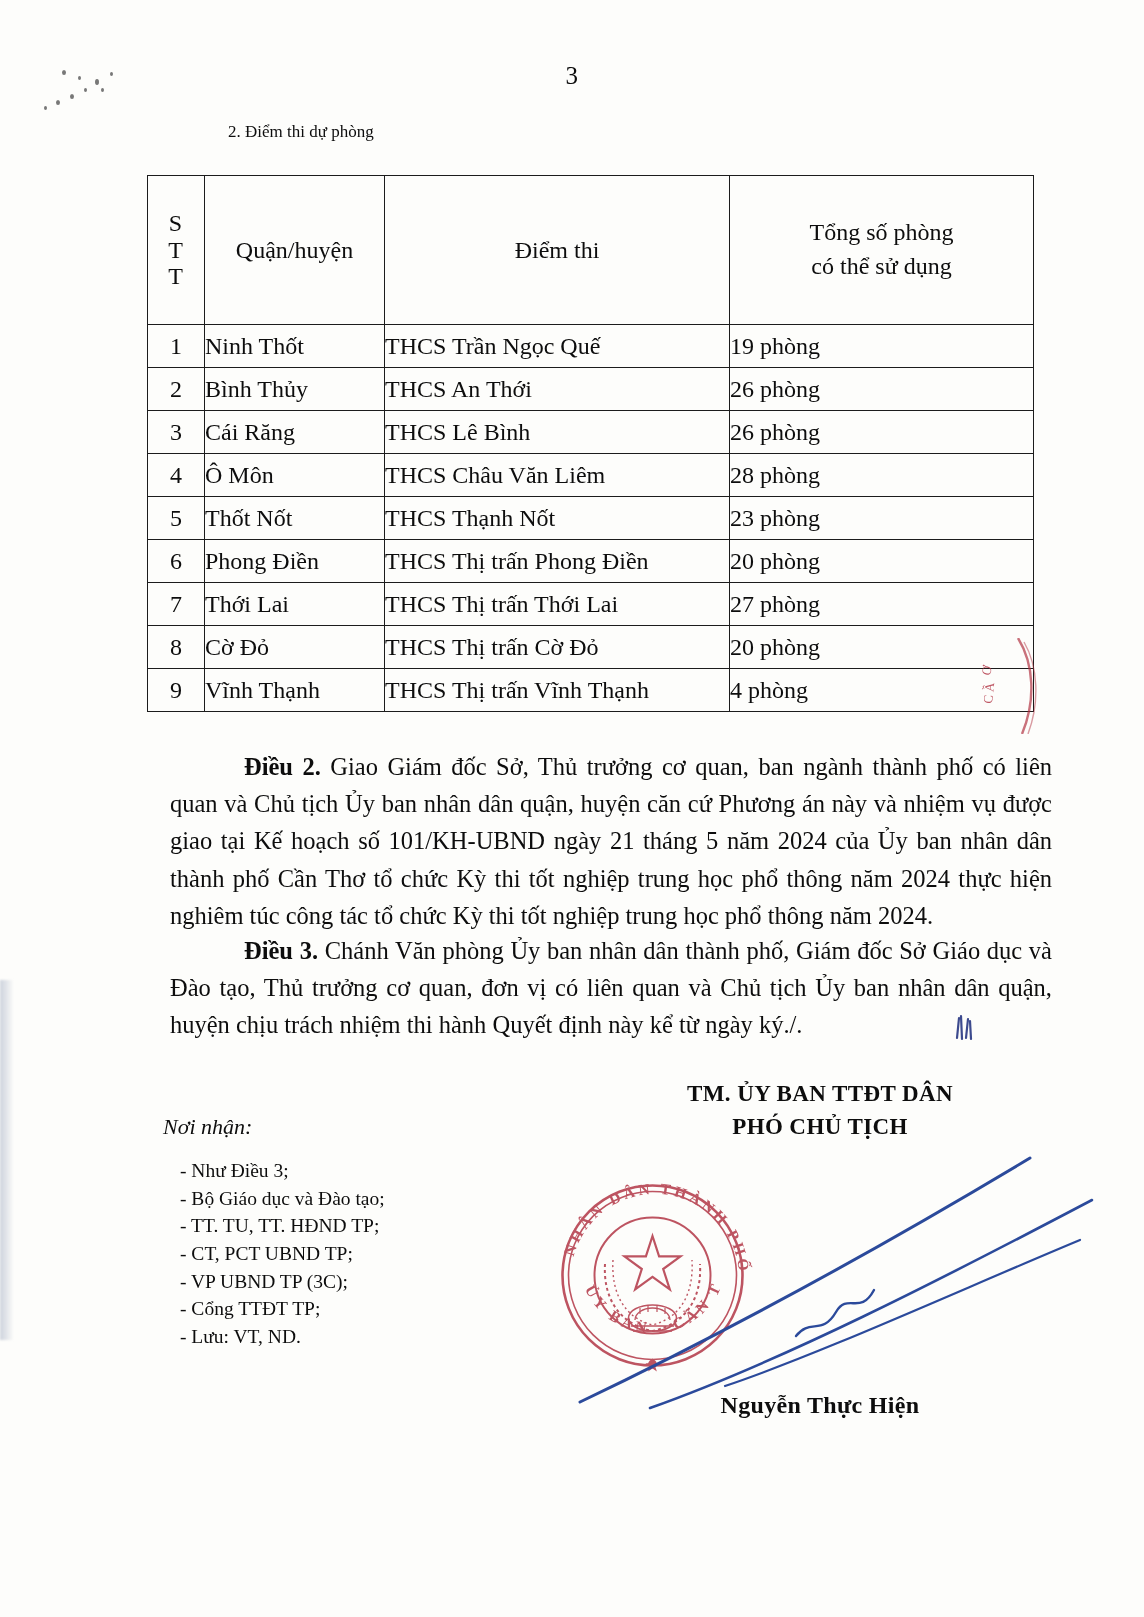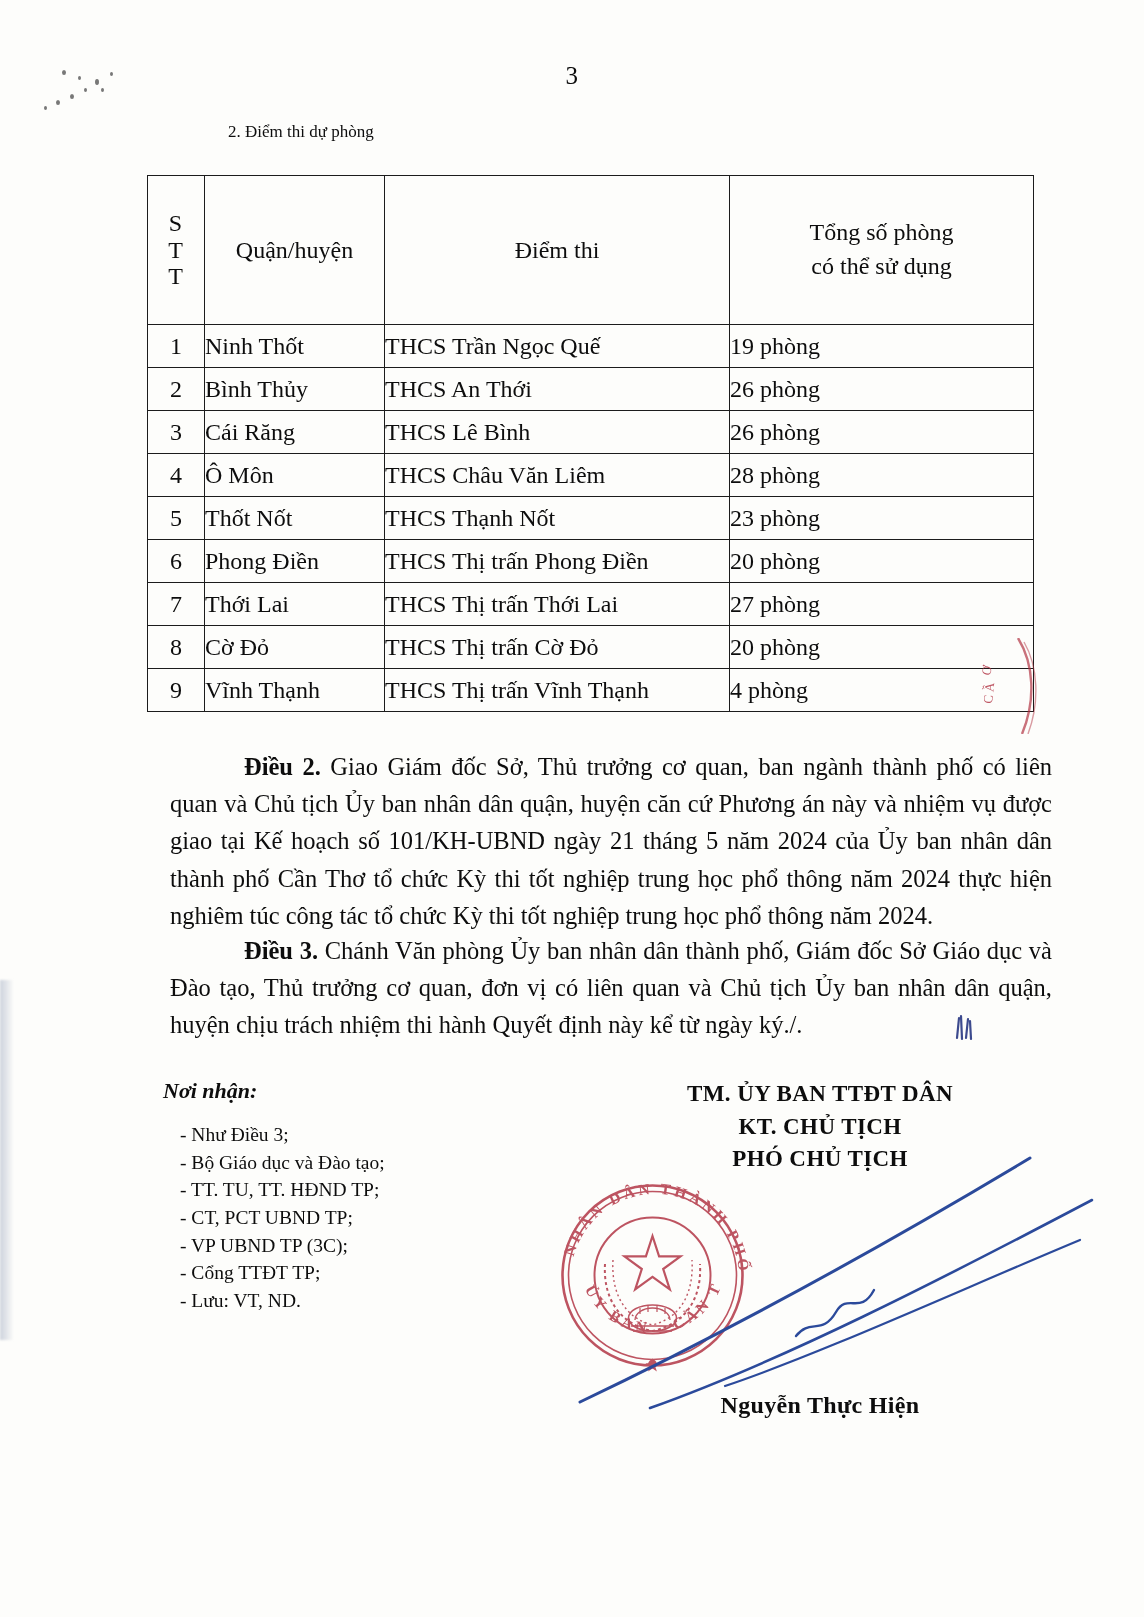--- a/index.html
+++ b/index.html
@@ -146,24 +146,25 @@
   }
 
   
   .recipients {
     position: absolute;
     left: 163px;
     top: 1078px;
     width: 360px;
   }
   .recipients .rec-title {
-    font-weight: bold;
+    font-weight: normal;
     font-style: italic;
     font-size: 22px;
     margin-bottom: 4px;
+    margin-top: 36px;
   }
   .recipients ul {
     list-style: none;
     margin: 17px;
     padding: 0;
   }
   .recipients li {
     font-size: 19.5px;
     line-height: 1.42;
     white-space: nowrap;
@@ -352,21 +353,20 @@
       <li>- TT. TU, TT. HĐND TP;</li>
       <li>- CT, PCT UBND TP;</li>
       <li>- VP UBND TP (3C);</li>
       <li>- Cổng TTĐT TP;</li>
       <li>- Lưu: VT, ND.</li>
     </ul>
   </div>
 
   <div class="signature-block">
     <div class="sig-line">TM. ỦY BAN TTĐT DÂN</div>
-    <div class="sig-line">KT. CHỦ TỊCH</div>
     <div class="sig-line">PHÓ CHỦ TỊCH</div>
   </div>
 
   <svg class="seal" viewBox="0 0 215 215">
     <defs>
       <path id="arcTop" d="M 26 110 A 84 84 0 0 1 194 110"></path>
       <path id="arcBot" d="M 36 110 A 74 74 0 0 0 179 110"></path>
     </defs>
     <circle cx="107.5" cy="107.5" r="90" fill="none" stroke="#b03040" stroke-width="2.6"></circle>
     <circle cx="107.5" cy="107.5" r="84" fill="none" stroke="#b03040" stroke-width="1.6"></circle>

